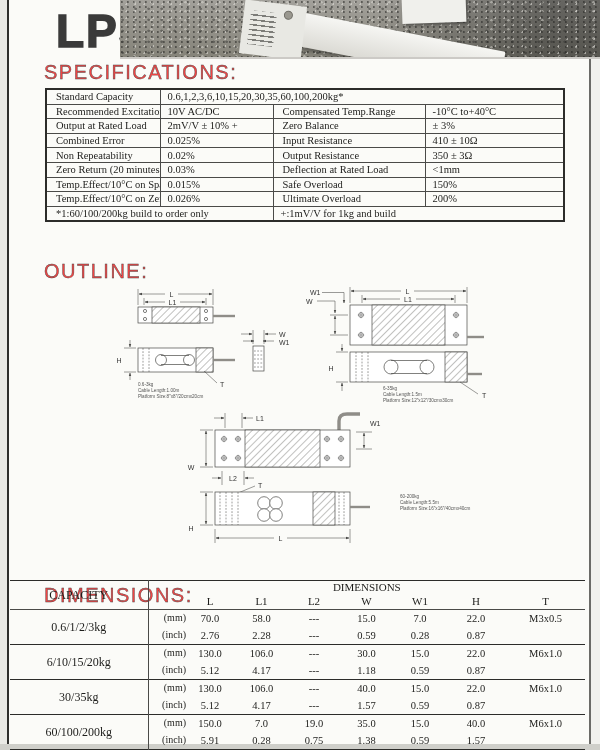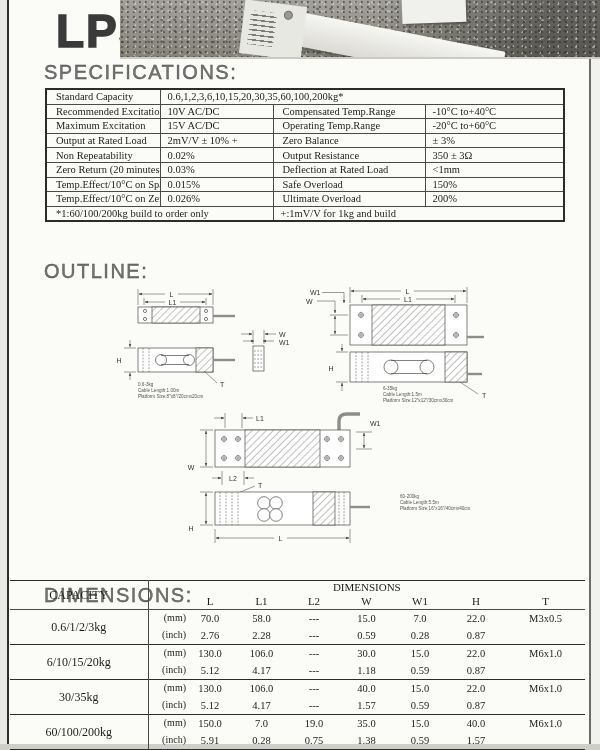--- a/index.html
+++ b/index.html
@@ -23,21 +23,21 @@
       linear-gradient(100deg, rgba(0,0,0,0) 52%, rgba(42,42,40,.5) 88%),
       linear-gradient(#a3a19b,#858379);
     background-size:6px 5px,9px 7px,13px 11px,17px 9px,100% 100%,100% 100%;}
   .ph-block{position:absolute;left:282px;top:-4px;width:64px;height:27px;background:#f0f0ec;transform:rotate(-2deg);box-shadow:2px 2px 3px rgba(40,40,38,.5);}
   .ph-beam{position:absolute;left:150px;top:6px;width:240px;height:34px;background:linear-gradient(#f6f6f3,#dbdad4);transform:rotate(11deg);transform-origin:left top;border-radius:2px;box-shadow:3px 3px 4px rgba(40,40,38,.45);}
   .ph-face{position:absolute;left:122px;top:3px;width:62px;height:54px;background:#e8e8e3;transform:rotate(7deg);}
   .ph-tag{position:absolute;left:7px;top:10px;width:26px;height:34px;background:repeating-linear-gradient(#e8e8e3 0 3.5px,#7c7c78 3.5px 5px);}
   .ph-dot{position:absolute;left:40px;top:6px;width:7px;height:7px;border-radius:50%;background:#9a988f;border:1px solid #6f6d66;}
 
   
-  .h2{position:absolute;font-family:"Liberation Sans",sans-serif;font-size:20px;color:#737373;-webkit-text-stroke:.4px #4b4b4b;letter-spacing:1.5px;}
+  .h2{position:absolute;font-family:"Liberation Sans",sans-serif;font-size:20px;color:#ef4444;-webkit-text-stroke:.4px #4b4b4b;letter-spacing:1.5px;}
   .spec-h{left:44px;top:61px;}
   .outline-h{left:44px;top:260px;}
   .dims-h{left:44px;top:584px;}
 
   
   table{border-collapse:collapse;}
   .spec{position:absolute;left:45px;top:88px;width:518px;table-layout:fixed;padding-left:8px;}
   .spec td{border:1px solid #4a4a48;font-size:10.5px;color:#1d1d1b;height:13.6px;line-height:1.05;padding:0 5px;white-space:nowrap;overflow:hidden;}
   .spec{border:2px solid #2c2c2a;}
   .spec td.lab{padding-left:9px;}
@@ -102,30 +102,30 @@
       <td class="lab">Standard Capacity</td>
       <td class="val" colspan="3">0.6,1,2,3,6,10,15,20,30,35,60,100,200kg*</td>
     </tr>
     <tr>
       <td class="lab">Recommended Excitation</td>
       <td class="val">10V AC/DC</td>
       <td class="lab">Compensated Temp.Range</td>
       <td class="val">-10°C to+40°C</td>
     </tr>
     <tr>
-      <td class="lab">Maximum Excitation</td>
-      <td class="val">15V AC/DC</td>
-      <td class="lab">Operating Temp.Range</td>
-      <td class="val">-20°C to+60°C</td>
-    </tr>
-    <tr>
       <td class="lab">Output at Rated Load</td>
       <td class="val">2mV/V ± 10% +</td>
       <td class="lab">Zero Balance</td>
       <td class="val">± 3%</td>
+    </tr>
+    <tr>
+      <td class="lab">Combined Error</td>
+      <td class="val">0.025%</td>
+      <td class="lab">Input Resistance</td>
+      <td class="val">410 ± 10Ω</td>
     </tr>
     <tr>
       <td class="lab">Non Repeatability</td>
       <td class="val">0.02%</td>
       <td class="lab">Output Resistance</td>
       <td class="val">350 ± 3Ω</td>
     </tr>
     <tr>
       <td class="lab">Zero Return (20 minutes)</td>
       <td class="val">0.03%</td>

